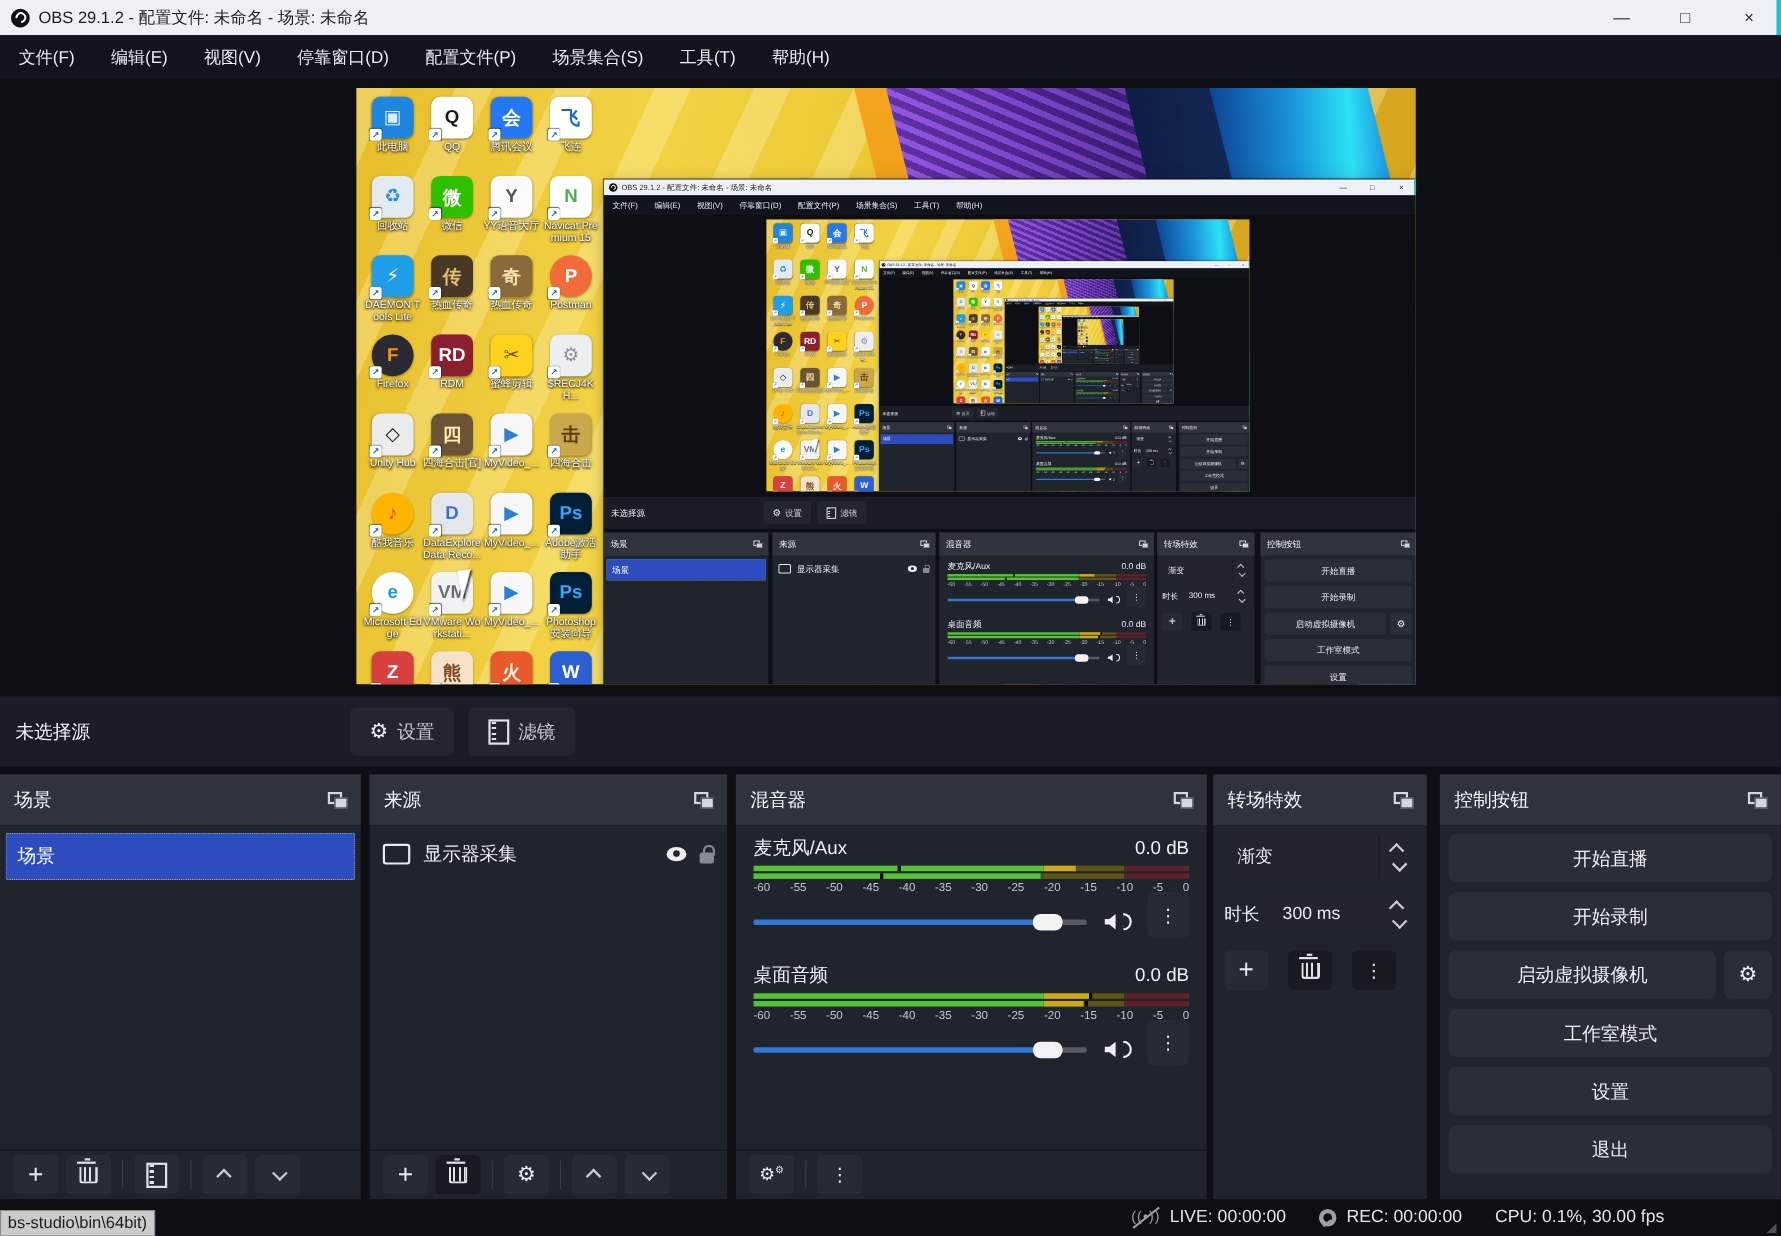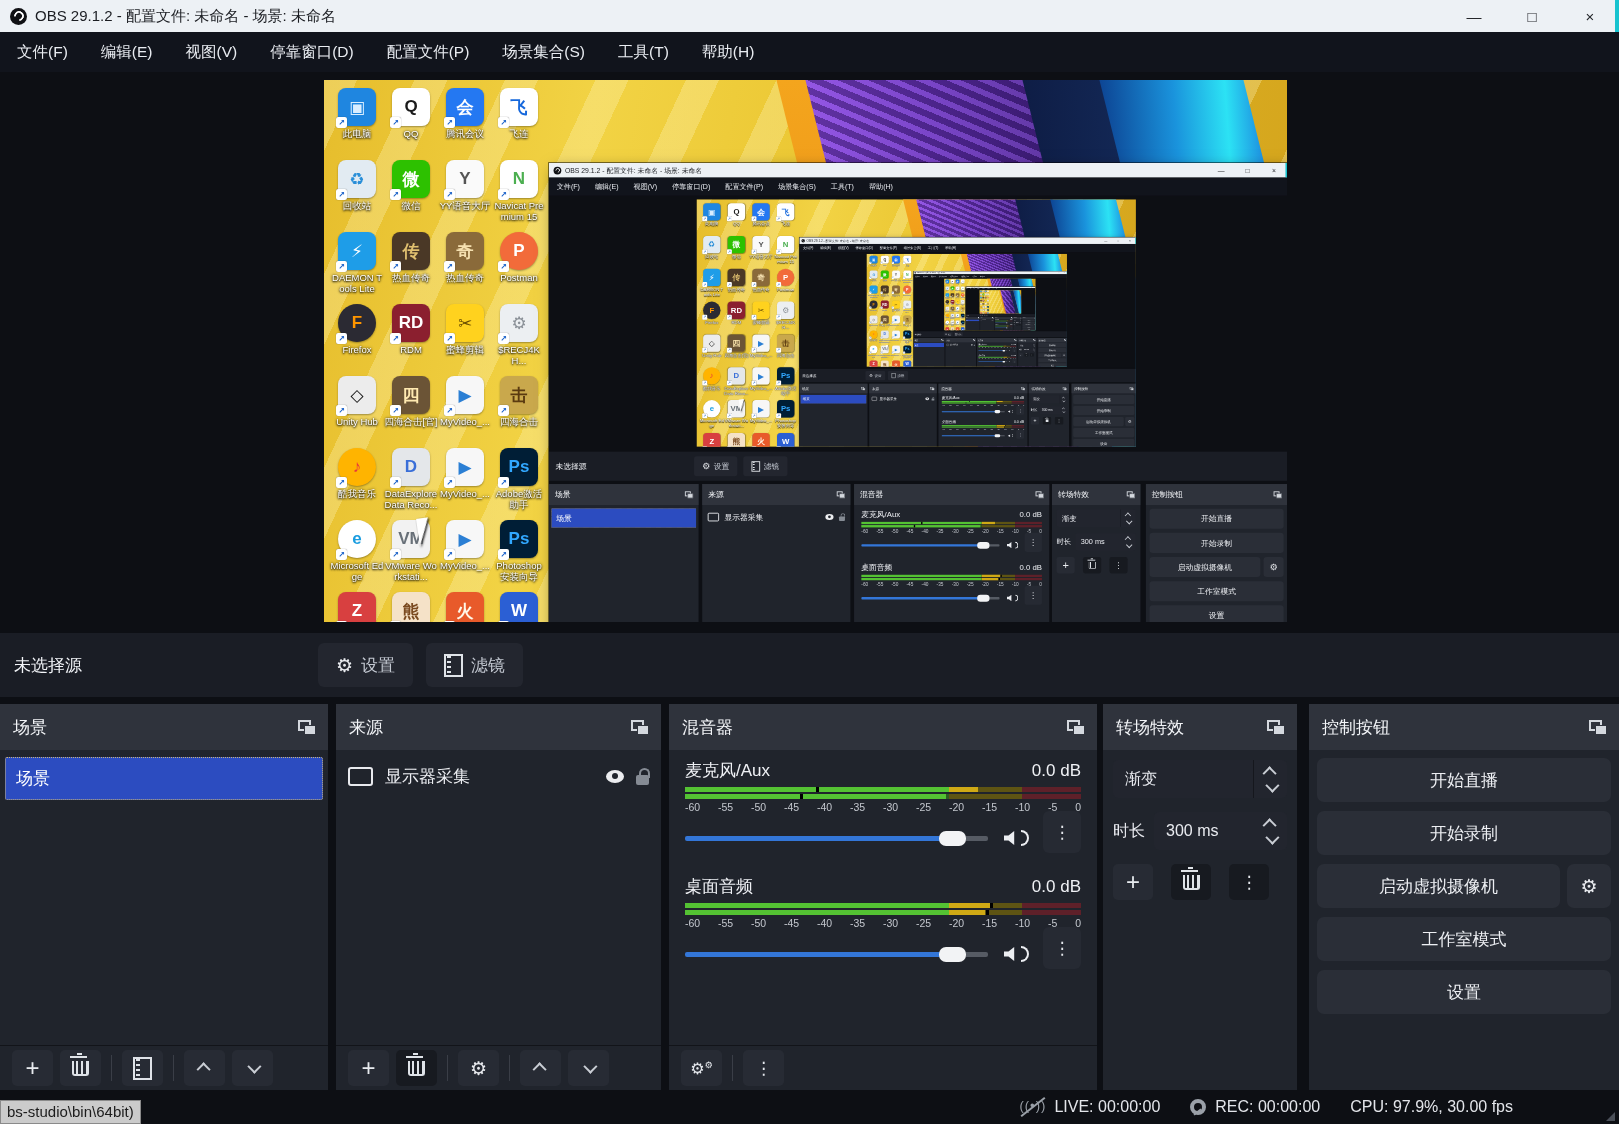--- a/index.html
+++ b/index.html
@@ -2180,37 +2180,38 @@
         <div class="cbtn">开始直播</div>
         <div class="cbtn">开始录制</div>
         <div class="vcamrow">
           <div class="cbtn">启动虚拟摄像机</div>
           <span class="sqbtn">
               <span class="g-gear">⚙</span>
             </span>
         </div>
         <div class="cbtn">工作室模式</div>
         <div class="cbtn">设置</div>
+        <div class="cbtn">退出</div>
       </div>
     </div>
 
   </div>
 
   <div class="statusbar">
     <div class="statusitems">
       <span class="sitem">
         <span class="ic-live slashed"><span class="txt">((•))</span></span>
         <span>LIVE: 00:00:00</span>
       </span>
       <span class="sitem">
         <span class="ic-rec slashed"></span>
         <span>REC: 00:00:00</span>
       </span>
       <span class="sitem">
-        <span>CPU: 97.9%, 30.00 fps</span>
+        <span>CPU: 0.1%, 30.00 fps</span>
       </span>
     </div>
     <span class="grip"></span>
   </div>
 
   <div class="tooltip">bs-studio\bin\64bit)</div>
 
 </div>
 
 </body></html>

